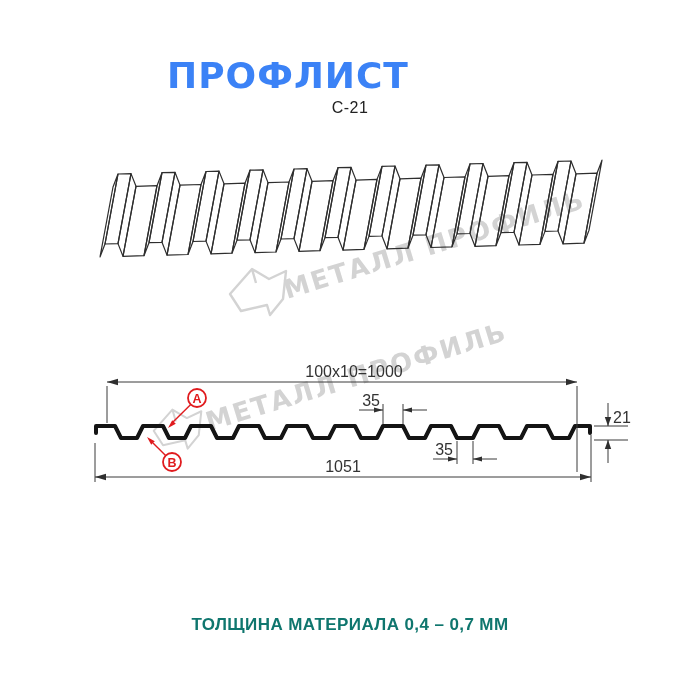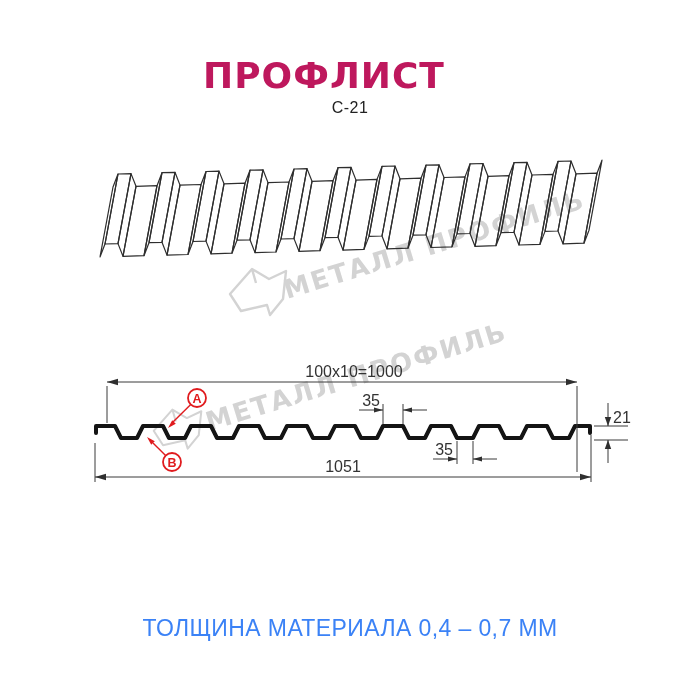--- a/index.html
+++ b/index.html
@@ -1,24 +1,24 @@
 <!DOCTYPE html>
 <html><head>
 <meta charset="utf-8">
 <style>
   html,body{margin:0;padding:0;}
   .page{position:relative;width:700px;height:700px;background:#ffffff;overflow:hidden;
         font-family:"Liberation Sans",sans-serif;}
   .title{position:absolute;left:0;top:55px;width:576px;text-align:center;
          font-family:"DejaVu Sans",sans-serif;font-weight:bold;font-size:36px;
-         letter-spacing:1px;color:#be185d;margin-left:36px;}
+         letter-spacing:1px;color:#3b82f6;}
   .subtitle{position:absolute;left:0;top:99px;width:700px;text-align:center;
             font-weight:normal;font-size:16px;letter-spacing:.5px;color:#222;}
   .footer{position:absolute;left:0;top:615px;width:700px;text-align:center;
-          font-weight:normal;font-size:23px;letter-spacing:.4px;color:#3b82f6;}
+          font-weight:bold;font-size:17px;letter-spacing:.4px;color:#0f766e;}
   svg{position:absolute;left:0;top:0;}
   .wm-logo{fill:none;stroke:#d3d3d3;stroke-width:2.4;stroke-linejoin:round;}
   .wm-text{font-family:"DejaVu Sans",sans-serif;font-weight:bold;font-size:26px;
            letter-spacing:2px;fill:#d3d3d3;}
   #g-sheet3d path{fill:none;stroke:#2e2e2e;stroke-width:1.2;stroke-linejoin:round;}
   .xsec{fill:none;stroke:#141414;stroke-width:4;stroke-linejoin:round;stroke-linecap:round;}
   .dim{stroke:#3a3a3a;stroke-width:1;fill:none;}
   .dim-arrow{fill:#2f2f2f;stroke:none;}
   .dim-text{font-size:16px;fill:#333;}
   .marker-circle{fill:#ffffff;stroke:#e01b1e;stroke-width:1.8;}

